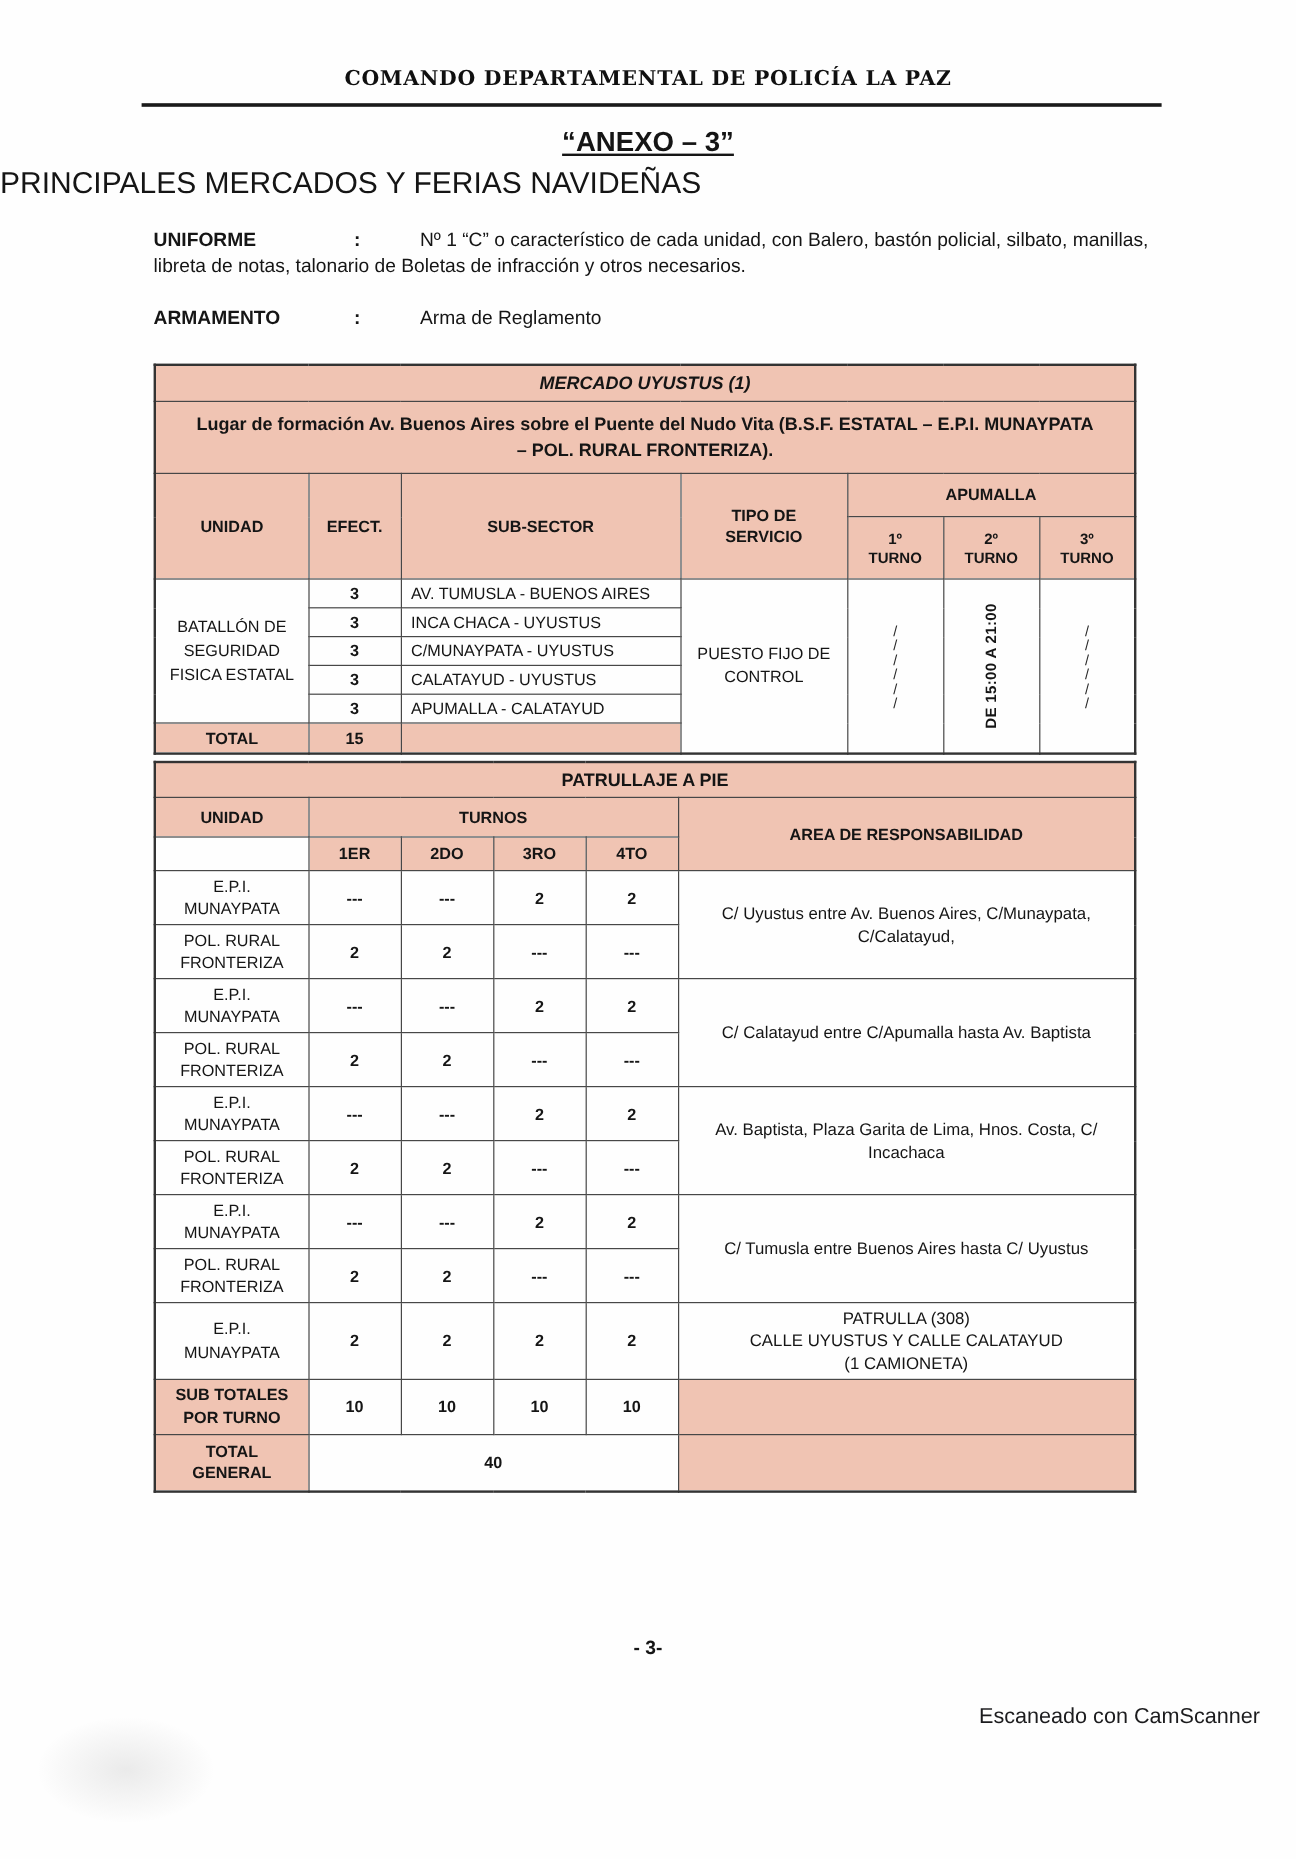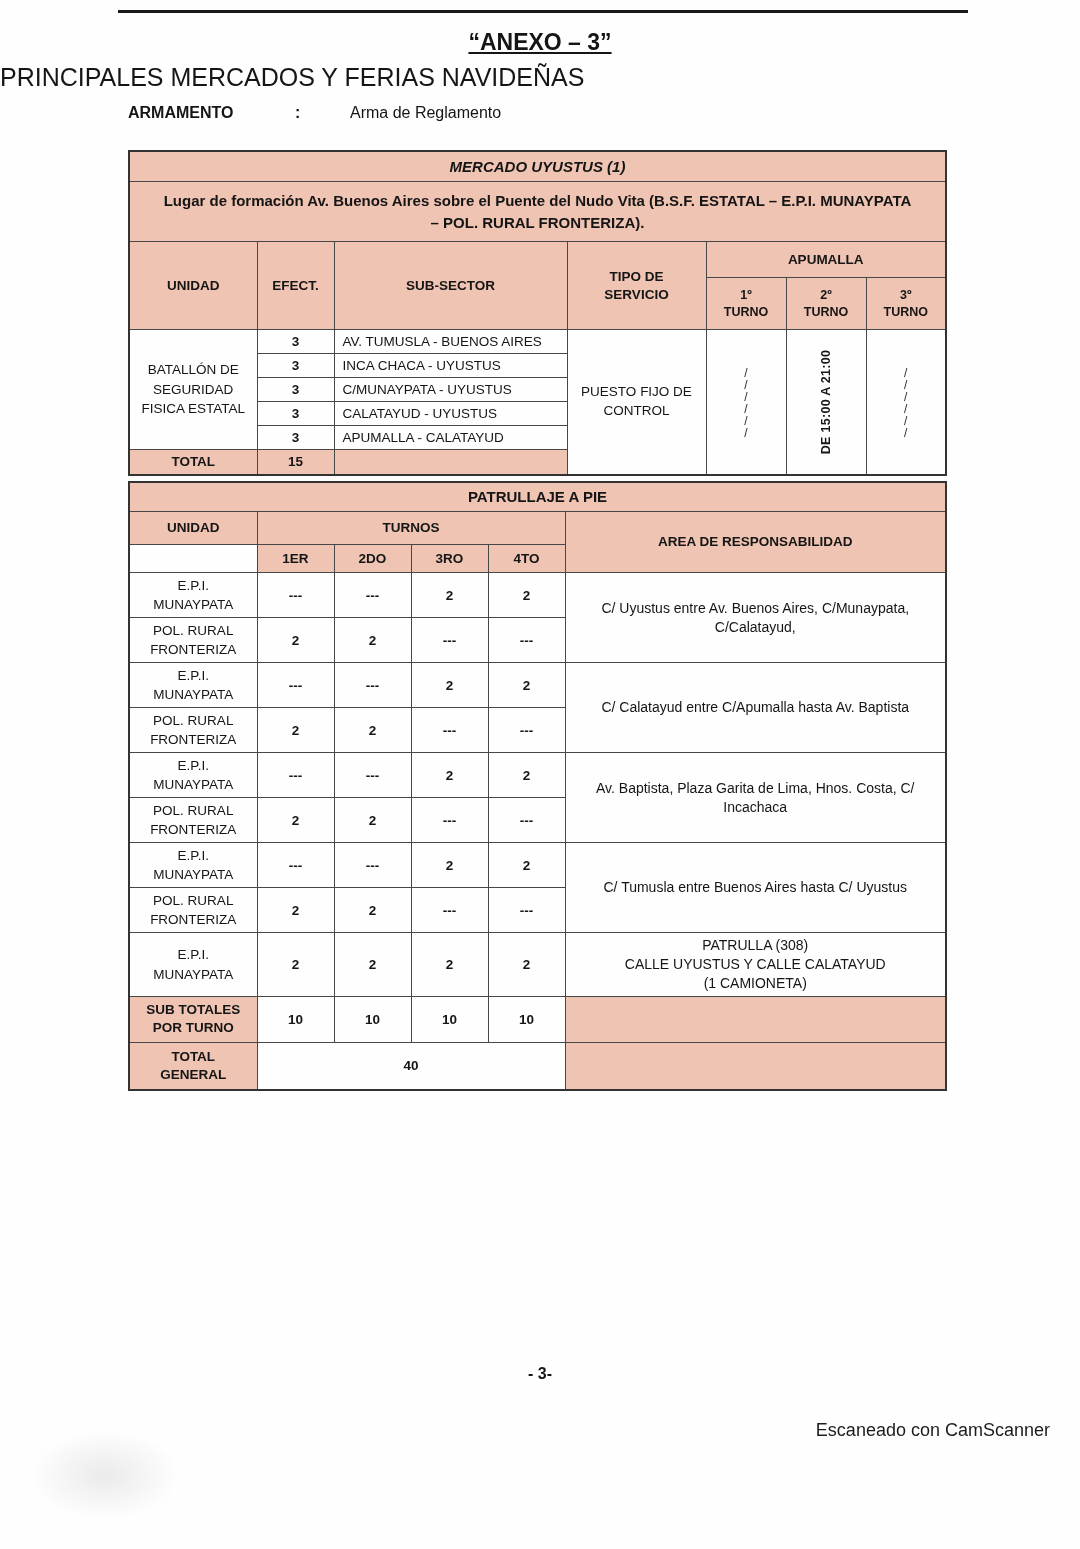--- a/index.html
+++ b/index.html
@@ -48,21 +48,21 @@
     font-size: 19px;
     font-weight: 700;
   }
   
   .spec {
     margin: 0 110px 0 128px;
     font-size: 16px;
     line-height: 1.35;
   }
   .spec.first { margin-top: 22px; }
-  .spec.second { margin-top: 10px; }
+  .spec.second { margin-top: 22px; }
   .spec-label { display: inline-block; width: 167px; font-weight: 700; }
   .spec-colon { display: inline-block; width: 55px; font-weight: 700; }
   
   .doc-table {
     border-collapse: collapse;
     table-layout: fixed;
     width: 817px;
     margin-left: 128px;
     font-size: 13.5px;
     color: #151515;
@@ -194,25 +194,27 @@
     width: 150px;
     height: 90px;
     background: radial-gradient(ellipse at center, rgba(60,60,60,0.10), rgba(60,60,60,0.0) 70%);
   }
 </style>
 </head>
 <body>
 
 <div class="page">
 
+  <div class="org-header">COMANDO DEPARTAMENTAL DE POLICÍA LA PAZ</div>
   <div class="header-rule"></div>
 
   <div class="doc-title">“ANEXO – 3”</div>
   <div class="doc-subtitle">PRINCIPALES MERCADOS Y FERIAS NAVIDEÑAS</div>
 
+  <p class="spec first"><span class="spec-label">UNIFORME</span><span class="spec-colon">:</span><span>Nº 1 “C” o característico de cada unidad, con Balero, bastón policial, silbato, manillas, libreta de notas, talonario de Boletas de infracción y otros necesarios.</span></p>
 
   <p class="spec second"><span class="spec-label">ARMAMENTO</span><span class="spec-colon">:</span><span>Arma de Reglamento</span></p>
 
   <table class="doc-table t1">
     <colgroup>
       <col style="width:128px">
         <col style="width:77px">
         <col style="width:233px">
       <col style="width:139px">
         <col style="width:80px">

